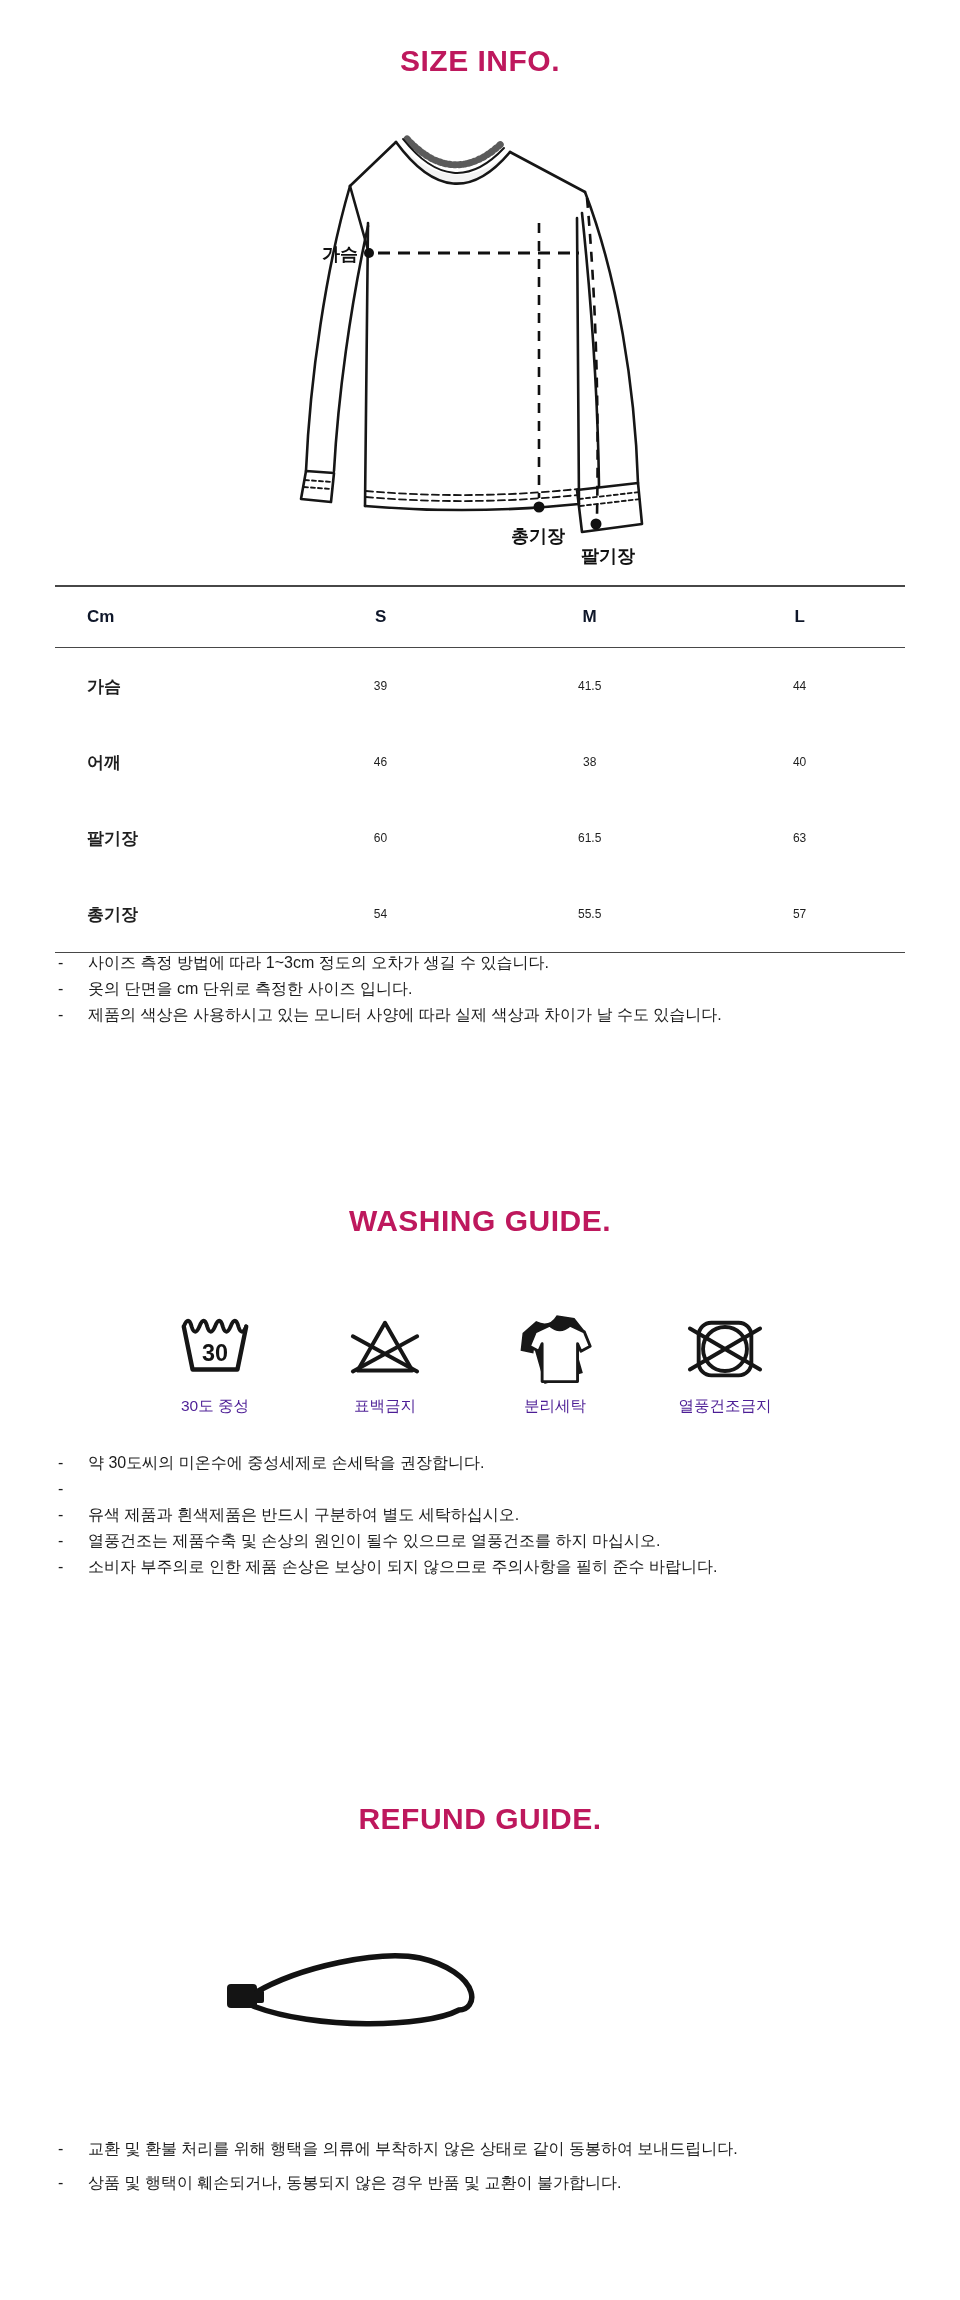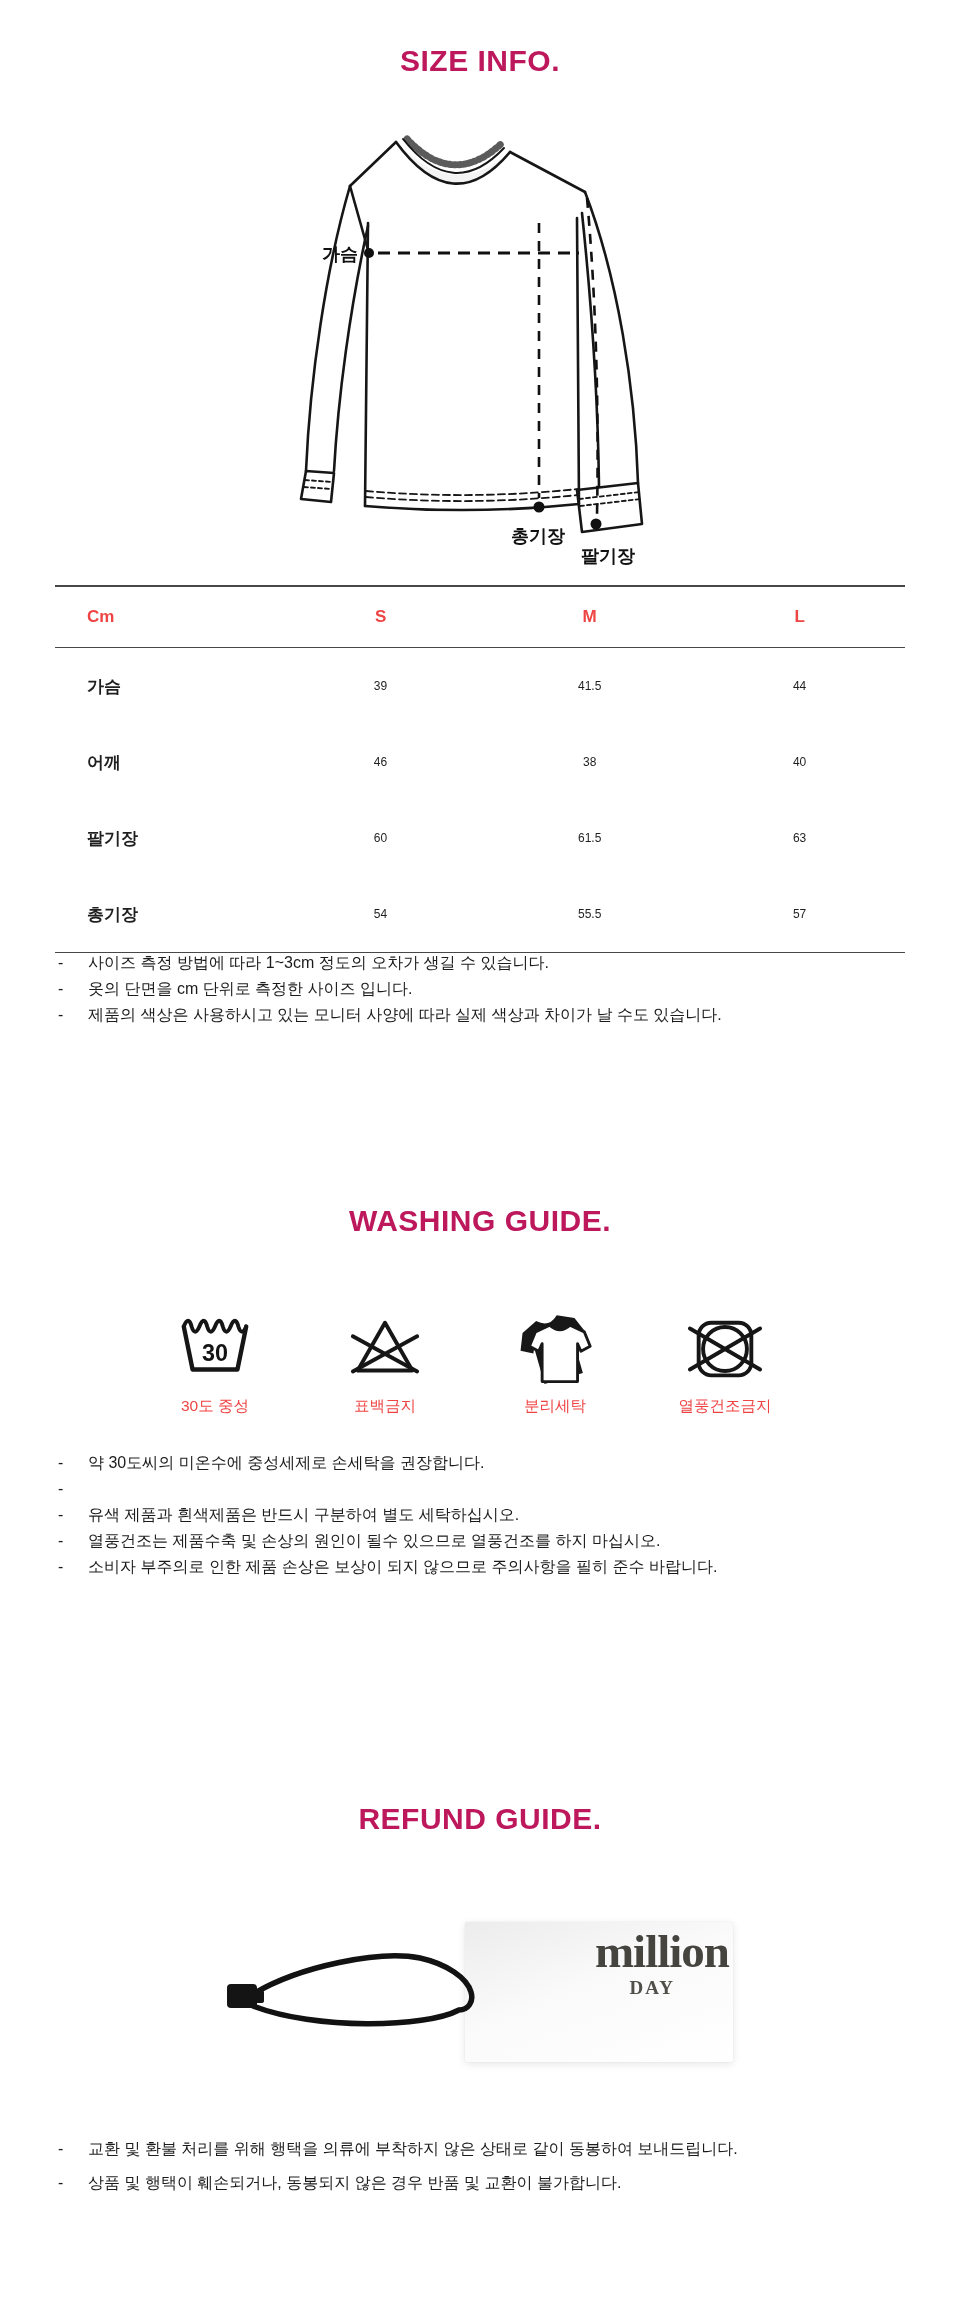--- a/index.html
+++ b/index.html
@@ -9,39 +9,39 @@
   .sec-title { position:absolute; left:0; width:100%; margin:0; text-align:center;
                font-size:30px; font-weight:800; letter-spacing:.5px; color:#be185d; }
 
   
   .shirt { position:absolute; left:158px; top:128px; width:500px; height:440px; }
   .dlabel { font:700 18px "Liberation Sans","DejaVu Sans",sans-serif; fill:#111; }
 
   
   .size-table { position:absolute; left:55px; top:585px; width:850px; border-collapse:collapse;
                 border-top:2px solid #474747; }
-  .size-table th { height:58px; font-size:17px; font-weight:700; color:#ef4444;
+  .size-table th { height:58px; font-size:17px; font-weight:700; color:#0f172a;
                    border-bottom:1.5px solid #474747; text-align:center; }
   .size-table td { height:74px; font-size:12px; color:#1f1f1f; text-align:center; }
   .size-table tbody tr:last-child td { border-bottom:1.5px solid #474747; }
   .size-table .c1 { text-align:left; padding-left:32px; }
   .size-table td.c1 { font-weight:700; font-size:17px; }
 
   
   .notes { position:absolute; left:58px; width:860px; }
   .note { display:flex; line-height:26px; font-size:16px; color:#1b1b1b; }
   .notes.wide .note { line-height:34px; }
   .note .dash { width:30px; flex:0 0 30px; }
 
   
   .icons-row { position:absolute; left:140px; top:1310px; width:660px;
                display:flex; justify-content:space-between; }
   .icon-cell { width:150px; display:flex; flex-direction:column; align-items:center; }
   .icon-cell svg { width:78px; height:78px; }
-  .icon-label { margin-top:8px; font-size:15.5px; font-weight:500; color:#ef4444; white-space:nowrap; }
+  .icon-label { margin-top:8px; font-size:15.5px; font-weight:500; color:#4c1d95; white-space:nowrap; }
   .wnum { font:700 24px "Liberation Sans","DejaVu Sans",sans-serif; fill:#141414; }
 
   
   .tag-wrap { position:absolute; left:225px; top:1878px; width:512px; height:200px; }
   .tag-card { position:absolute; left:240px; top:44px; width:268px; height:140px; z-index:1;
               background:linear-gradient(160deg,#ececec 0%,#fafafa 45%,#ffffff 100%);
               box-shadow:0 2px 8px rgba(0,0,0,.10), 0 0 1px rgba(0,0,0,.18);
               border-radius:2px; display:flex; flex-direction:column; align-items:flex-end; }
   .tag-brand { margin-top:6px; padding-right:4px; font-family:"Liberation Serif","DejaVu Serif",serif;
                font-weight:700; font-size:47px; line-height:1.0; letter-spacing:-1px; color:#45443f; }
@@ -212,24 +212,20 @@
       </div>
     <div class="note">
         <span class="dash">-</span>
         <span>소비자 부주의로 인한 제품 손상은 보상이 되지 않으므로 주의사항을 필히 준수 바랍니다.</span>
       </div>
   </div>
 
   <h2 class="sec-title" style="top:1802px">REFUND GUIDE.</h2>
 
   <div class="tag-wrap">
-    <div class="tag-card">
-      <div class="tag-brand">million</div>
-      <div class="tag-sub">DAY</div>
-    </div>
     <svg class="tag-string" viewBox="0 0 260 140">
       <path d="M28,76 C75,48 155,32 195,40 C222,46 242,60 246,74 C249,84 243,92 234,92 C200,110 90,112 28,88" fill="none" stroke="#121212" stroke-width="5.5" stroke-linecap="round"></path>
       <rect x="2" y="66" width="30" height="24" rx="4" fill="#141414"></rect>
       <rect x="29" y="72" width="10" height="13" rx="2" fill="#141414"></rect>
     </svg>
   </div>
 
   <div class="notes wide" style="top:2132px">
     <div class="note">
         <span class="dash">-</span>

